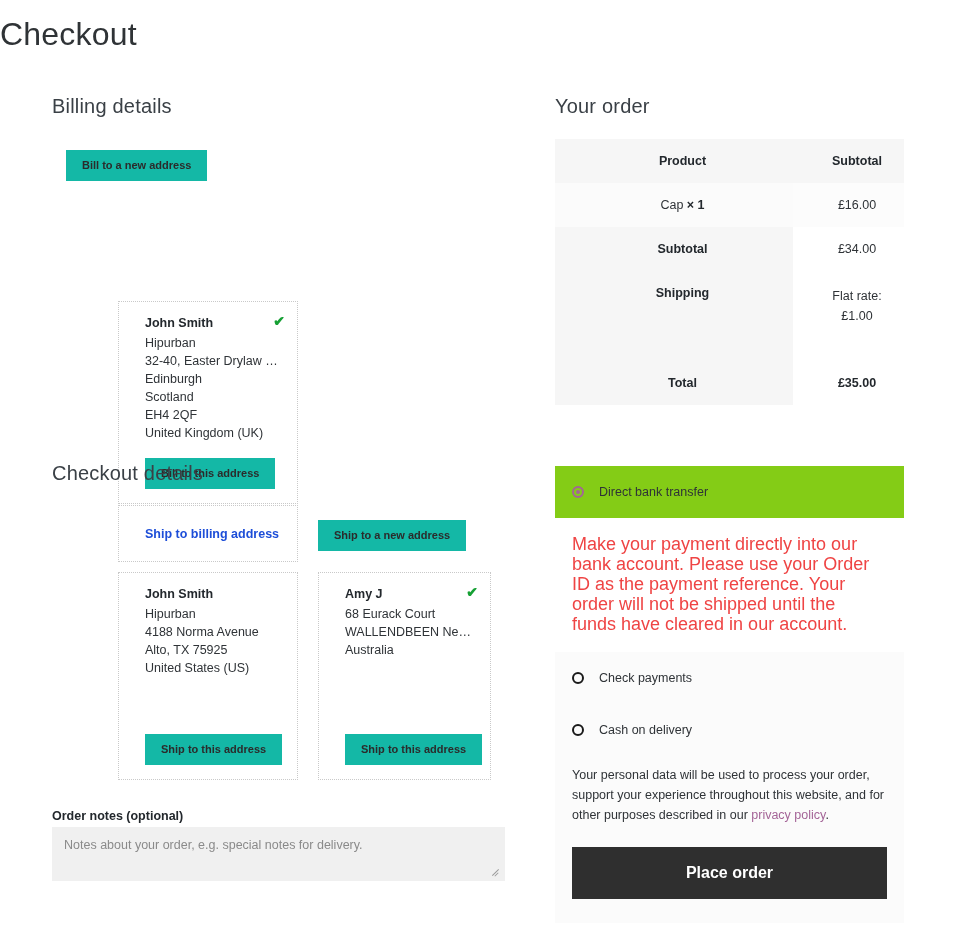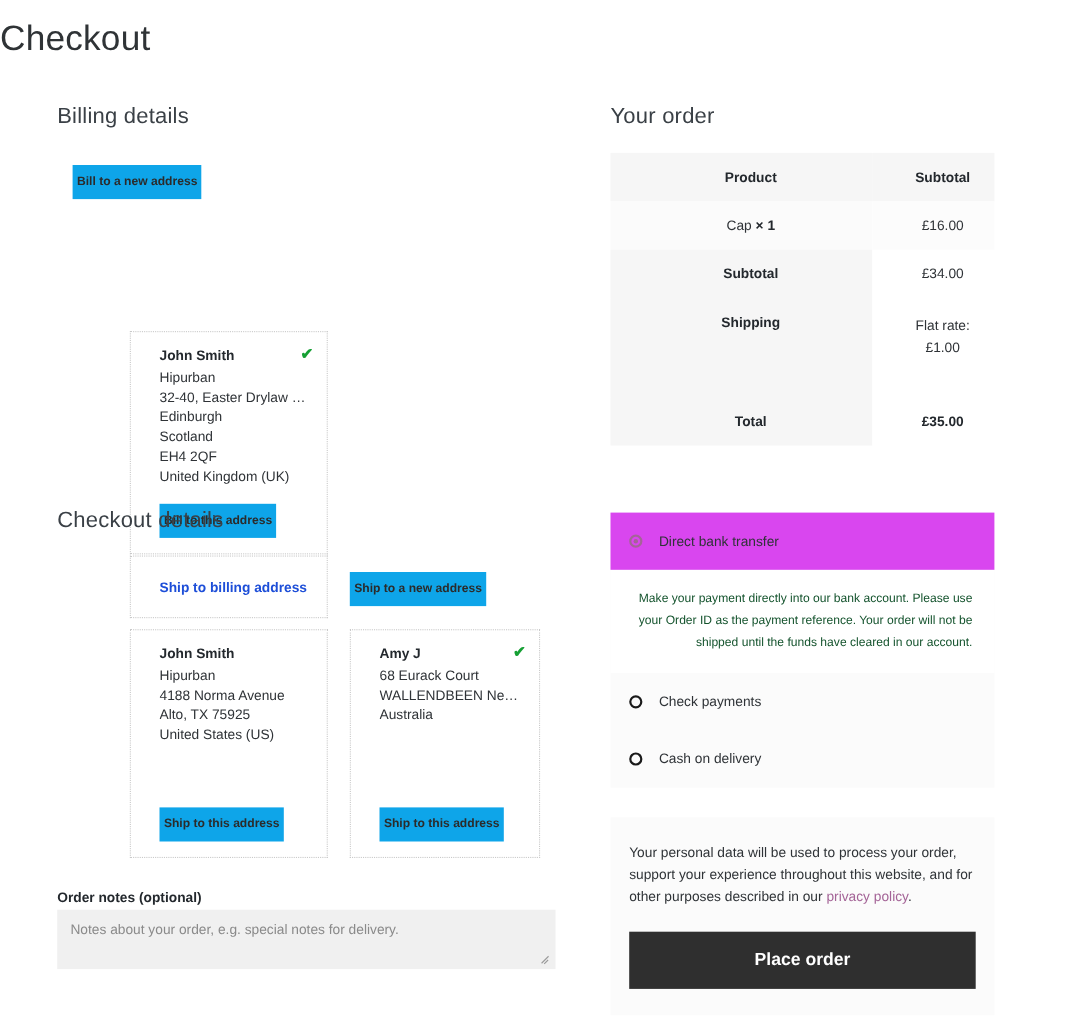--- a/index.html
+++ b/index.html
@@ -26,26 +26,26 @@
     font-size: 20px; font-weight: 300; color: #3a4046;
     letter-spacing: 0.2px;
   }
 
   
   .left-col { position: absolute; left: 52px; top: 95px; width: 470px; }
   #billing-title { position: absolute; left: 0; top: 0; }
 
   .grey-btn {
     display: inline-block;
-    background: #0ea5e9;
+    background: #14b8a6;
     border: none;
     color: #2b2b2b;
     font-family: "Liberation Sans", sans-serif;
     font-size: 11px; font-weight: bold;
-    padding: 10px 4px;
+    padding: 10px 16px;
     line-height: 1;
     cursor: pointer;
     white-space: nowrap;
   }
 
   #bill-new-address-btn { position: absolute; left: 14px; top: 55px; }
 
   .addr-card {
     position: absolute;
     border: 1px dotted #c9c9c9;
@@ -144,36 +144,36 @@
     position: absolute; left: 0; top: 371px; width: 349px;
     background: #fbfbfb;
   }
   .pay-option {
     position: relative;
     padding: 19px 17px 19px 44px;
     font-size: 12.5px;
     color: #2f3337;
     cursor: pointer;
   }
-  .pay-option.selected { background: #d946ef; }
+  .pay-option.selected { background: #84cc16; }
   .radio {
     position: absolute; left: 17px; top: 50%; margin-top: -6px;
     width: 12px; height: 12px; border-radius: 50%;
     border: 2px solid #1a1a1a;
     background: transparent;
   }
   .radio.on { border-color: #a46497; }
   .radio.on:after {
     content: ""; position: absolute; left: 2px; top: 2px;
     width: 4px; height: 4px; border-radius: 50%; background: #a46497;
   }
   #payment-desc {
     background: #ffffff;
     padding: 16px 20px 18px 17px;
-    font-size: 11px; line-height: 20px; color: #14532d; text-align: right;
+    font-size: 18px; line-height: 20px; color: #ef4444;
   }
 
   
   #order-footer {
     position: absolute; left: 0; top: 648px; width: 349px;
     background: #fbfbfb;
     padding: 22px 17px 24px 17px;
   }
   #privacy-text { font-size: 12.5px; line-height: 20px; color: #2f3337; }
   #privacy-link { color: #a46497; text-decoration: none; }

